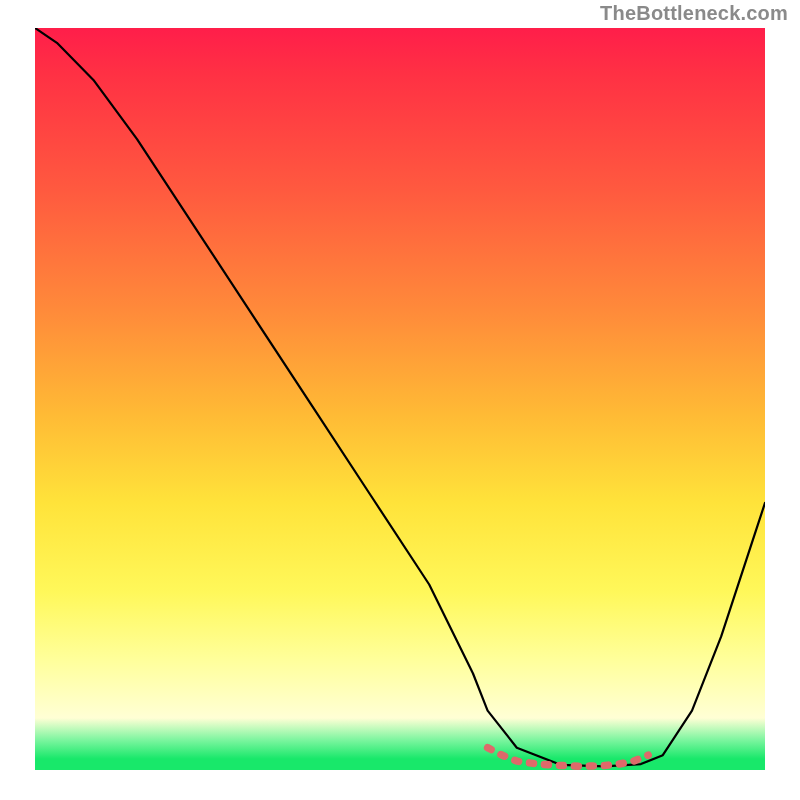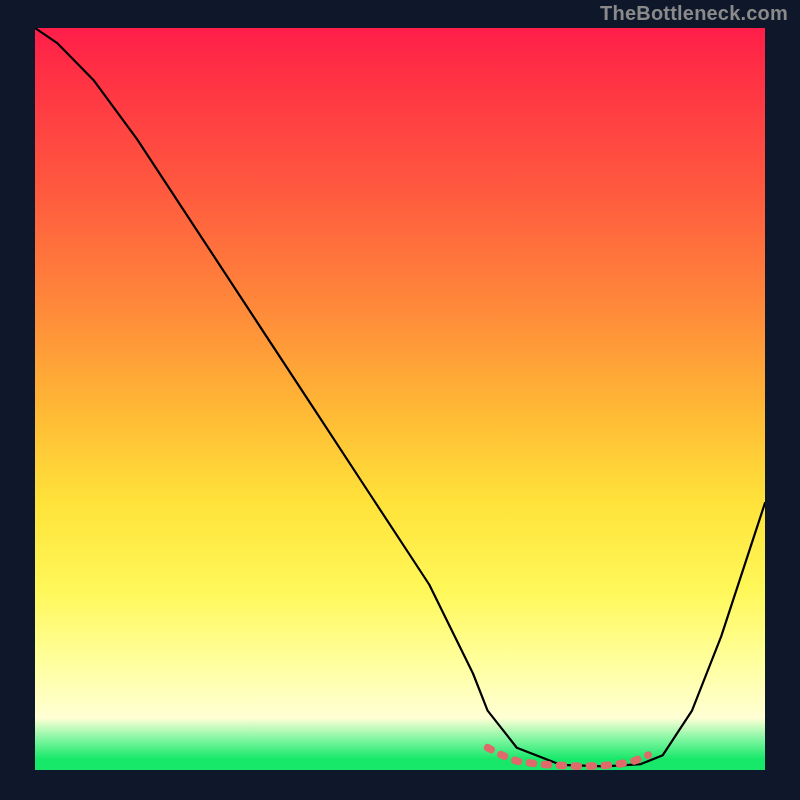--- a/index.html
+++ b/index.html
@@ -8,21 +8,21 @@
     background: #000;
     width: 800px;
     height: 800px;
     overflow: hidden;
     font-family: Arial, sans-serif;
   }
   .frame {
     position: relative;
     width: 800px;
     height: 800px;
-    background: #0f172a;
+    background: #ffffff;
   }
   .watermark {
     position: absolute;
     top: 2px;
     right: 12px;
     color: #8a8a8a;
     font-size: 20px;
     font-weight: bold;
     letter-spacing: 0.2px;
     z-index: 5;

